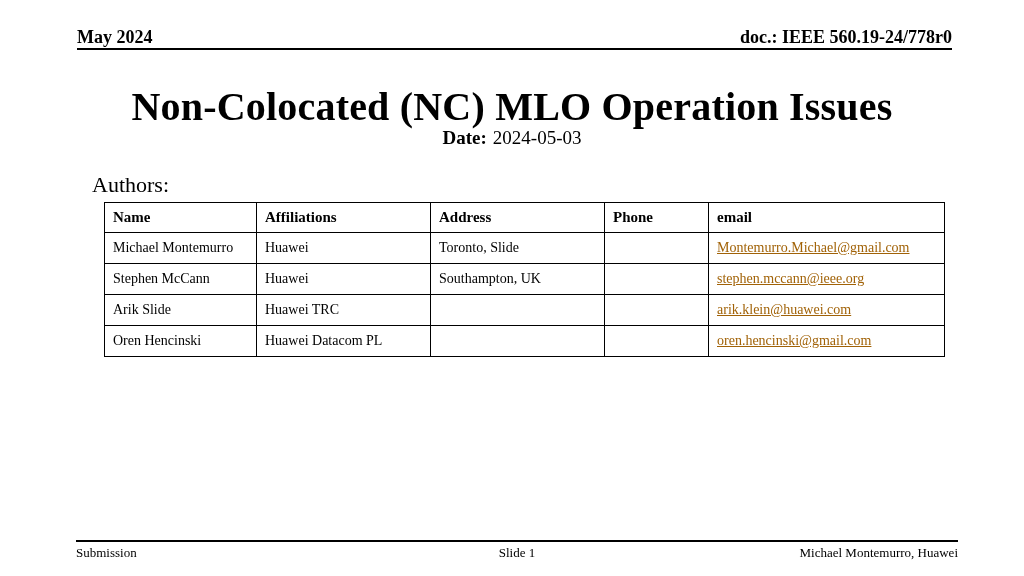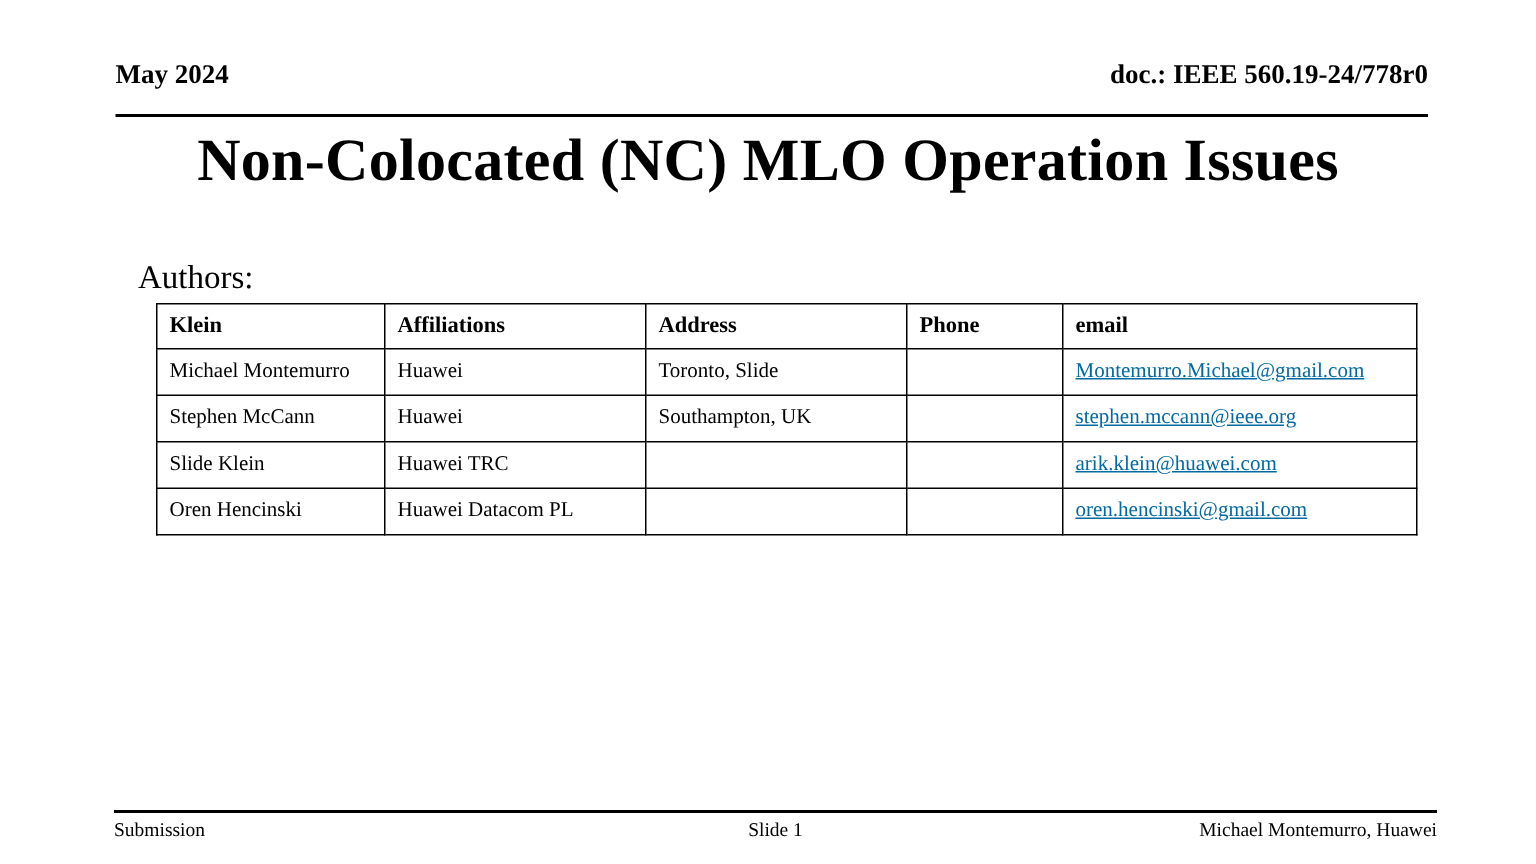--- a/index.html
+++ b/index.html
@@ -14,24 +14,23 @@
   }
 
   
   .header {
     position:absolute;
     left:77px; right:72px; top:27px;
     display:flex;
     justify-content:space-between;
     align-items:flex-end;
     border-bottom:2px solid #000;
-    padding-bottom:16px;
+    padding-bottom:0;
     font-size:18px;
     font-weight:bold;
-    margin-top:12px;
   }
 
   
   .title {
     position:absolute;
     left:0; right:0; top:83px;
     text-align:center;
     font-size:40px;
     font-weight:bold;
     letter-spacing:0.2px;
@@ -67,21 +66,21 @@
     overflow:hidden;
     white-space:nowrap;
   }
   table.authors th {
     height:29px;
     font-size:15px;
     font-weight:bold;
   }
   table.authors td { height:30px; }
   table.authors a {
-    color:#0369a1;
+    color:#a16207;
     text-decoration:underline;
   }
 
   
   .footer {
     position:absolute;
     left:76px; right:66px; top:540px;
     border-top:2px solid #000;
     padding-top:3px;
     display:flex;
@@ -100,34 +99,37 @@
 
 <div class="slide">
 
   <div class="header">
     <span>May 2024</span>
     <span>doc.: IEEE 560.19-24/778r0</span>
   </div>
 
   <div class="title">Non-Colocated (NC) MLO Operation Issues</div>
 
+  <div class="date-line">
+    <span class="lbl">Date:</span><span>2024-05-03</span>
+  </div>
 
   <div class="authors-label">Authors:</div>
 
   <table class="authors">
     <colgroup>
       <col style="width:152px">
       <col style="width:174px">
       <col style="width:174px">
       <col style="width:104px">
       <col style="width:236px">
     </colgroup>
     <thead>
       <tr>
-        <th>Klein</th>
+        <th>Name</th>
         <th>Affiliations</th>
         <th>Address</th>
         <th>Phone</th>
         <th>email</th>
       </tr>
     </thead>
     <tbody>
       <tr>
         <td>Michael Montemurro</td>
         <td>Huawei</td>
@@ -136,21 +138,21 @@
         <td><a href="#">Montemurro.Michael@gmail.com</a></td>
       </tr>
       <tr>
         <td>Stephen McCann</td>
         <td>Huawei</td>
         <td>Southampton, UK</td>
         <td></td>
         <td><a href="#">stephen.mccann@ieee.org</a></td>
       </tr>
       <tr>
-        <td>Slide Klein</td>
+        <td>Arik Slide</td>
         <td>Huawei TRC</td>
         <td></td>
         <td></td>
         <td><a href="#">arik.klein@huawei.com</a></td>
       </tr>
       <tr>
         <td>Oren Hencinski</td>
         <td>Huawei Datacom PL</td>
         <td></td>
         <td></td>

